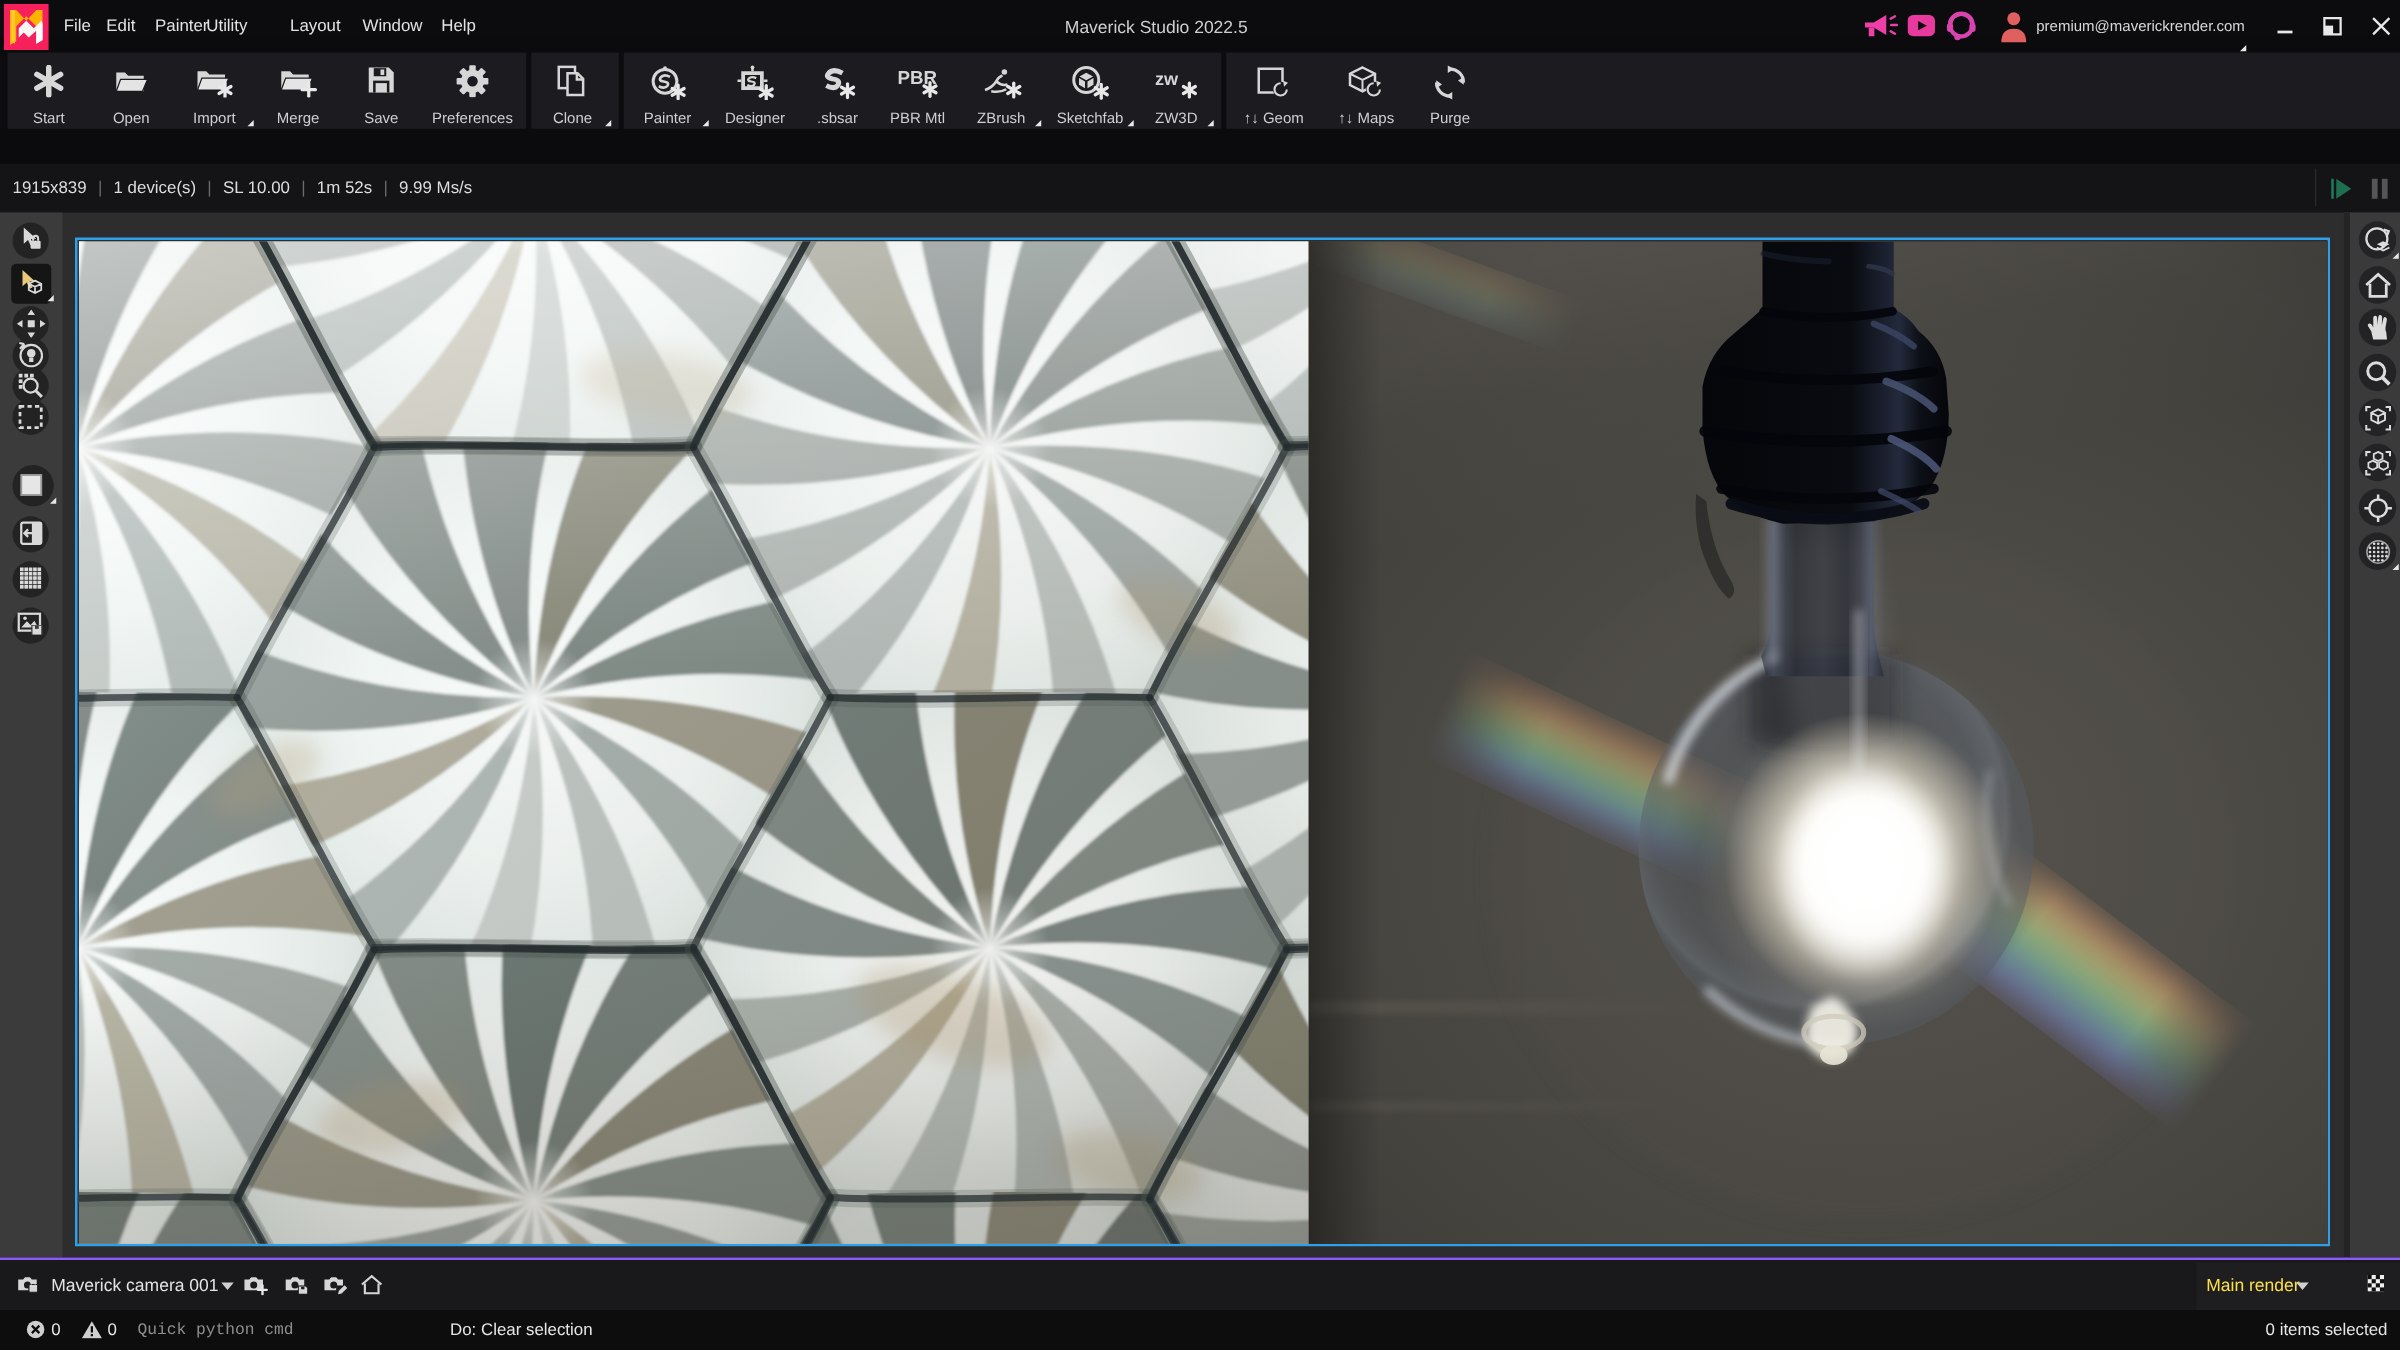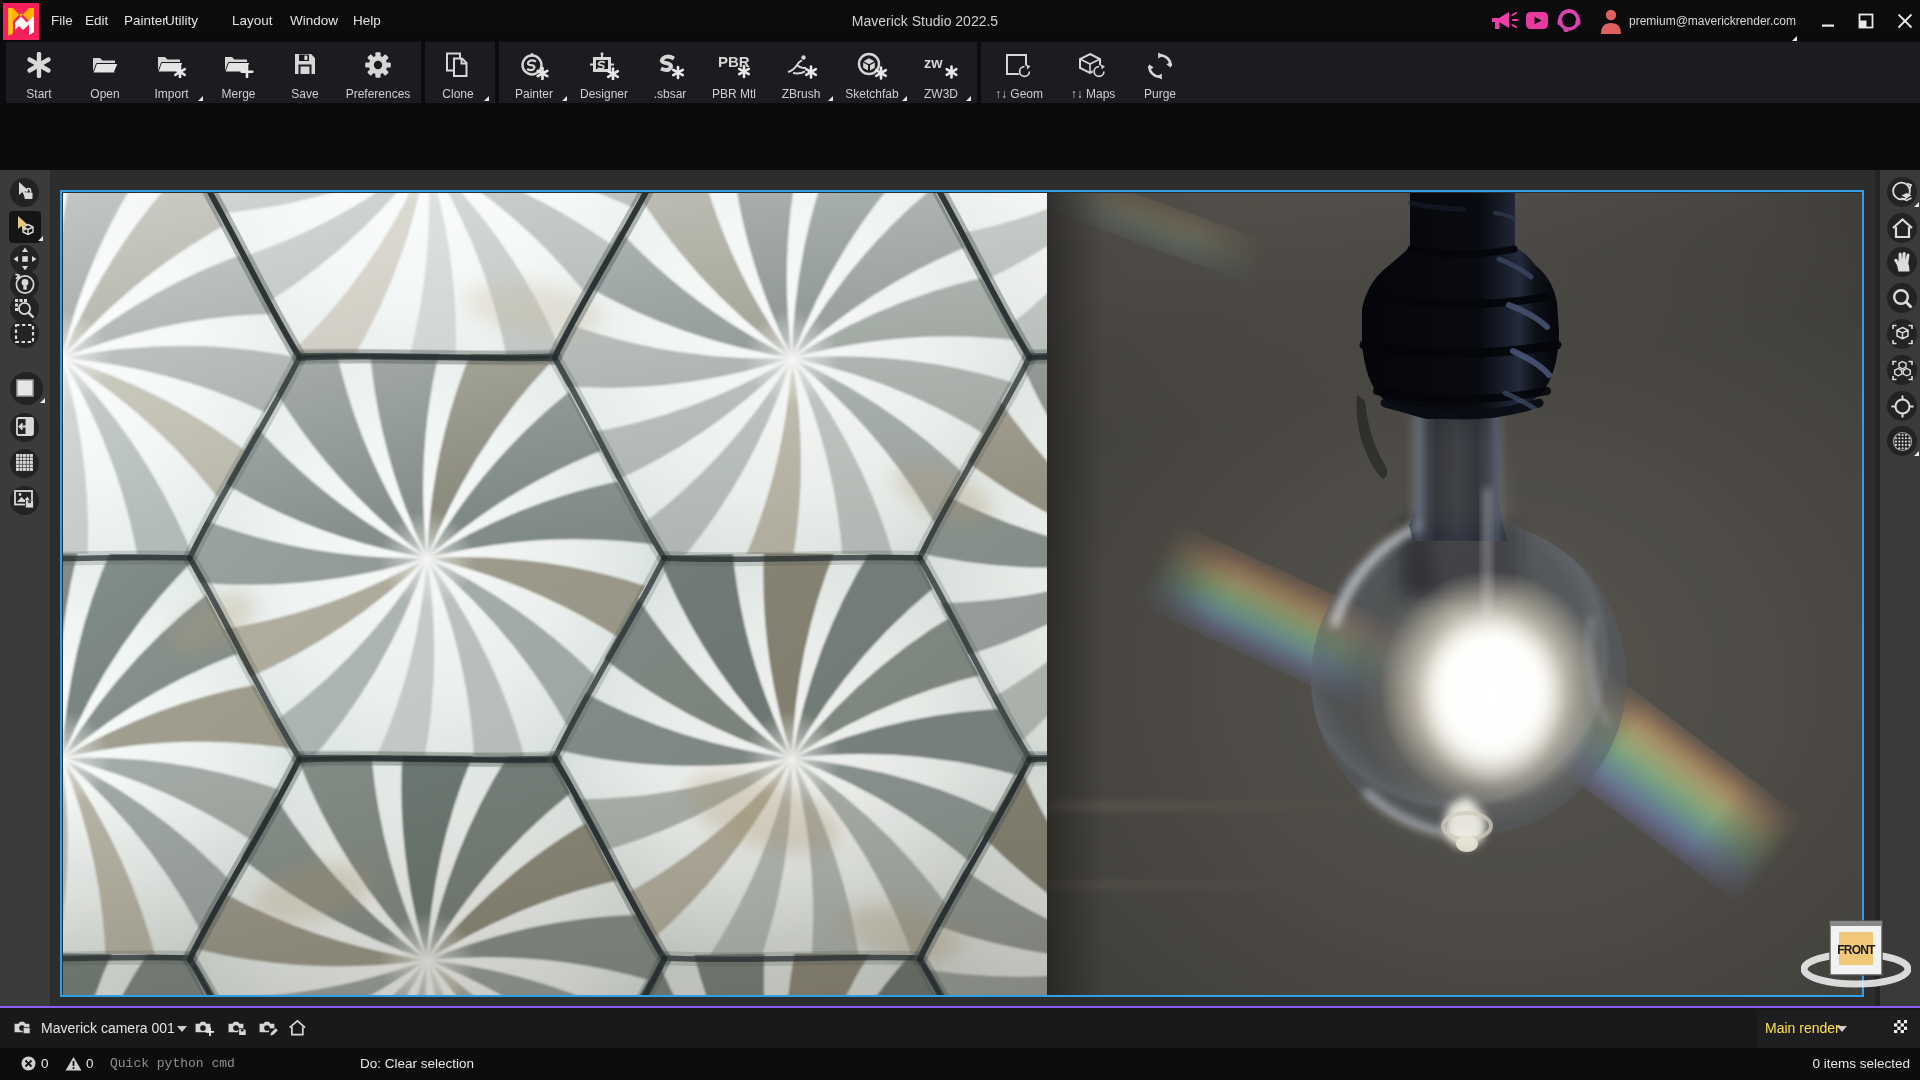--- a/index.html
+++ b/index.html
@@ -312,20 +312,34 @@
             <path d="M14,3.2 A10.8,10.8 0 0 1 24.8,14" fill="none" stroke="#d6d6d6" stroke-width="2.6"></path>
             <path d="M14,24.8 A10.8,10.8 0 0 1 3.2,14" fill="none" stroke="#d6d6d6" stroke-width="2.6"></path>
             <path d="M12.2,0.4 L17.4,3.2 L12.2,6.4 Z" fill="#d6d6d6"></path>
             <path d="M15.8,27.6 L10.6,24.8 L15.8,21.6 Z" fill="#d6d6d6"></path>
             <path d="M24.9,9.5 L25,15.8 L20.4,12.4 Z" fill="#d6d6d6"></path>
             <path d="M3.1,18.5 L3,12.2 L7.6,15.6 Z" fill="#d6d6d6"></path>
           </svg>
           <span class="tlb">Purge</span>
         </div>
       </div>
+    </div>
+    <div id="statrow">
+      <div class="t">1915x839<span class="sep">|</span>1 device(s)<span class="sep">|</span>SL 10.00<span class="sep">|</span>1m 52s<span class="sep">|</span>9.99 Ms/s</div>
+      <div style="position:absolute;left:1852px;top:4px;width:1px;height:30px;background:#2a2a2c"></div>
+      <div style="position:absolute;left:1862px;top:9px"><svg width="22" height="22" viewBox="0 0 22 22" style="">
+          <g stroke="#1f7a5c" stroke-width="2" fill="none">
+            <line x1="4" y1="3" x2="4" y2="19"></line>
+          </g>
+          <path d="M7,3 L19,11 L7,19 Z" fill="#1e6e52"></path>
+        </svg></div>
+      <div style="position:absolute;left:1895px;top:10px"><svg width="18" height="20" viewBox="0 0 18 20" style="">
+          <rect x="2.5" y="2" width="4.6" height="16" fill="#555557"></rect>
+          <rect x="10.5" y="2" width="4.6" height="16" fill="#555557"></rect>
+        </svg></div>
     </div>
     <div id="main">
       <div id="vp">
         <div id="img">
           <div id="lhalf">
             <svg width="984" height="803" viewBox="0 0 984 803" style="position:absolute;left:0;top:0">
               <defs>
                 <radialGradient id="cg">
                   <stop offset="0" stop-color="#ffffff" stop-opacity=".92"></stop>
                   <stop offset=".4" stop-color="#f4f7f4" stop-opacity=".45"></stop>
@@ -907,27 +921,20 @@
   </g>
 
   <path d="M403,612 q-12,24 2,38 q16,12 30,-4 q10,-16 -4,-32 q-6,-8 -13,-10 Z" fill="#f6f4ea" opacity=".9" filter="url(#b4)"></path>
   <ellipse cx="420" cy="633" rx="24" ry="13" fill="none" stroke="#cfcaba" stroke-width="4" opacity=".75"></ellipse>
   <ellipse cx="420" cy="651" rx="11" ry="8" fill="#e8e4d6" opacity=".9"></ellipse>
  </svg>
  <div class="vgn"></div>
 </div>
         </div>
       </div>
-      <div id="gizmo"><svg width="110" height="80" viewBox="0 0 110 80" style="">
-          <ellipse cx="55" cy="57" rx="52" ry="15" fill="none" stroke="#e8e8e8" stroke-width="7" opacity=".92"></ellipse>
-          <rect x="29" y="9" width="52" height="54" fill="#f2f2f2" stroke="#555" stroke-width="1.4"></rect>
-          <rect x="29" y="9" width="52" height="5" fill="#888"></rect>
-          <rect x="38" y="20" width="34" height="33" fill="#f0c878"></rect>
-          <text x="55" y="42" text-anchor="middle" font-family="Liberation Sans,sans-serif" font-size="12" font-weight="bold" fill="#1a1a1a" style="letter-spacing:-0.8px">FRONT</text>
-        </svg></div>
       <div id="lstrip">
         <div class="lcir" style="top:7.5px"></div>
         <div style="position:absolute;left:12px;top:9px;width:26px;height:26px"><svg width="26" height="26" viewBox="0 0 26 26" style="">
             <path d="M7,3 L7,16 L10.4,13 L12.8,18 L15,17 L12.6,12.2 L17,12 Z" fill="#d9d9d9"></path>
             <rect x="12.5" y="13.5" width="8" height="6.5" rx="1" fill="#d9d9d9"></rect>
             <path d="M14.5,13.5 v-2 a2,2 0 0 1 4,0 v2" fill="none" stroke="#d9d9d9" stroke-width="1.6"></path>
           </svg></div>
         <div class="lsel" style="top:41px"></div>
         <div style="position:absolute;left:12px;top:44px;width:26px;height:26px"><svg width="26" height="26" viewBox="0 0 26 26" style="">
             <path d="M6,2 L6,15 L9.4,12 L11.8,17 L14,16 L11.6,11.2 L16,11 Z" fill="#e8c87a"></path>

